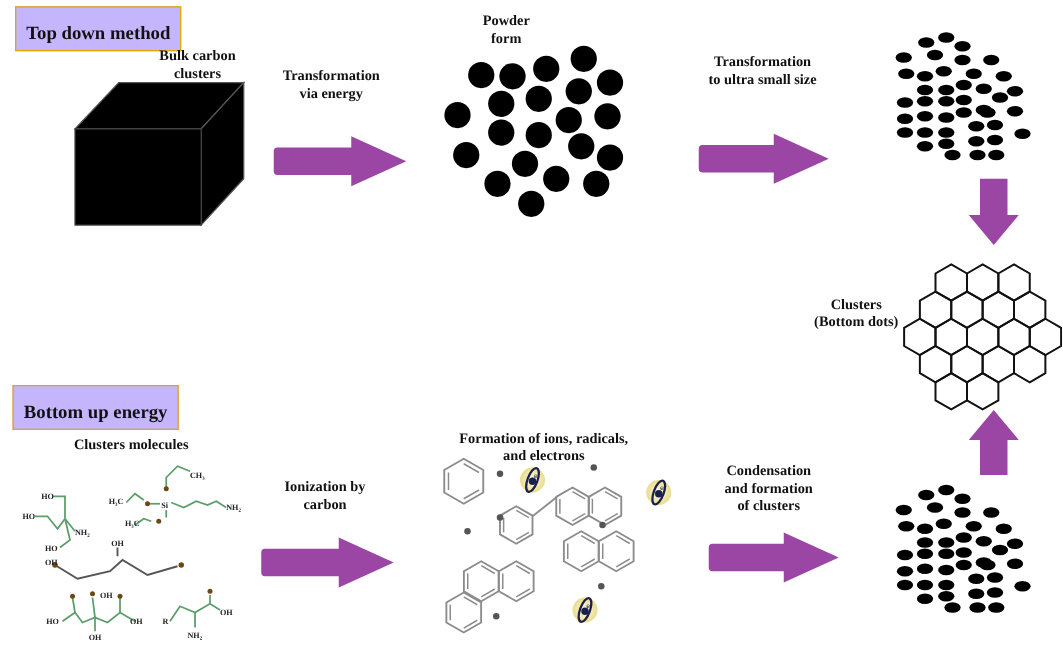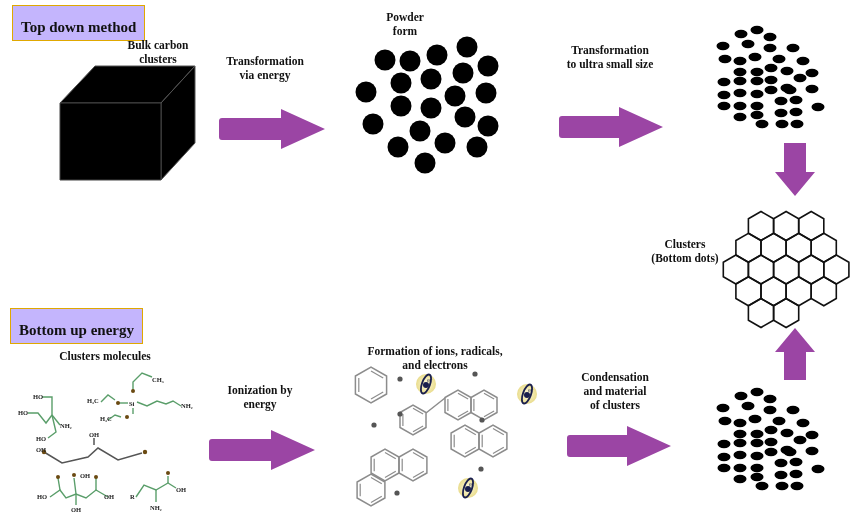--- a/index.html
+++ b/index.html
@@ -22,25 +22,25 @@
 <div class="label" style="left:205px;top:54px;width:120px;">Transformation
 via energy</div>
 <div class="label" style="left:365px;top:10px;width:80px;">Powder
 form</div>
 <div class="label" style="left:545px;top:43px;width:130px;">Transformation
 to ultra small size</div>
 <div class="label" style="left:640px;top:237px;width:90px;">Clusters
 (Bottom dots)</div>
 <div class="label" style="left:40px;top:349px;width:130px;">Clusters molecules</div>
 <div class="label" style="left:205px;top:383px;width:110px;">Ionization by
-energy</div>
+carbon</div>
 <div class="label" style="left:345px;top:344px;width:180px;">Formation of ions, radicals,
 and electrons</div>
 <div class="label" style="left:560px;top:370px;width:110px;">Condensation
-and material
+and formation
 of clusters</div>
 
 <svg width="850" height="520" viewBox="0 0 850 520">
   <defs>
     <radialGradient id="eglow" cx="50%" cy="50%" r="50%">
       <stop offset="0%" stop-color="#fffbe0"></stop>
       <stop offset="100%" stop-color="#e9dc8c"></stop>
     </radialGradient>
   </defs>
 

